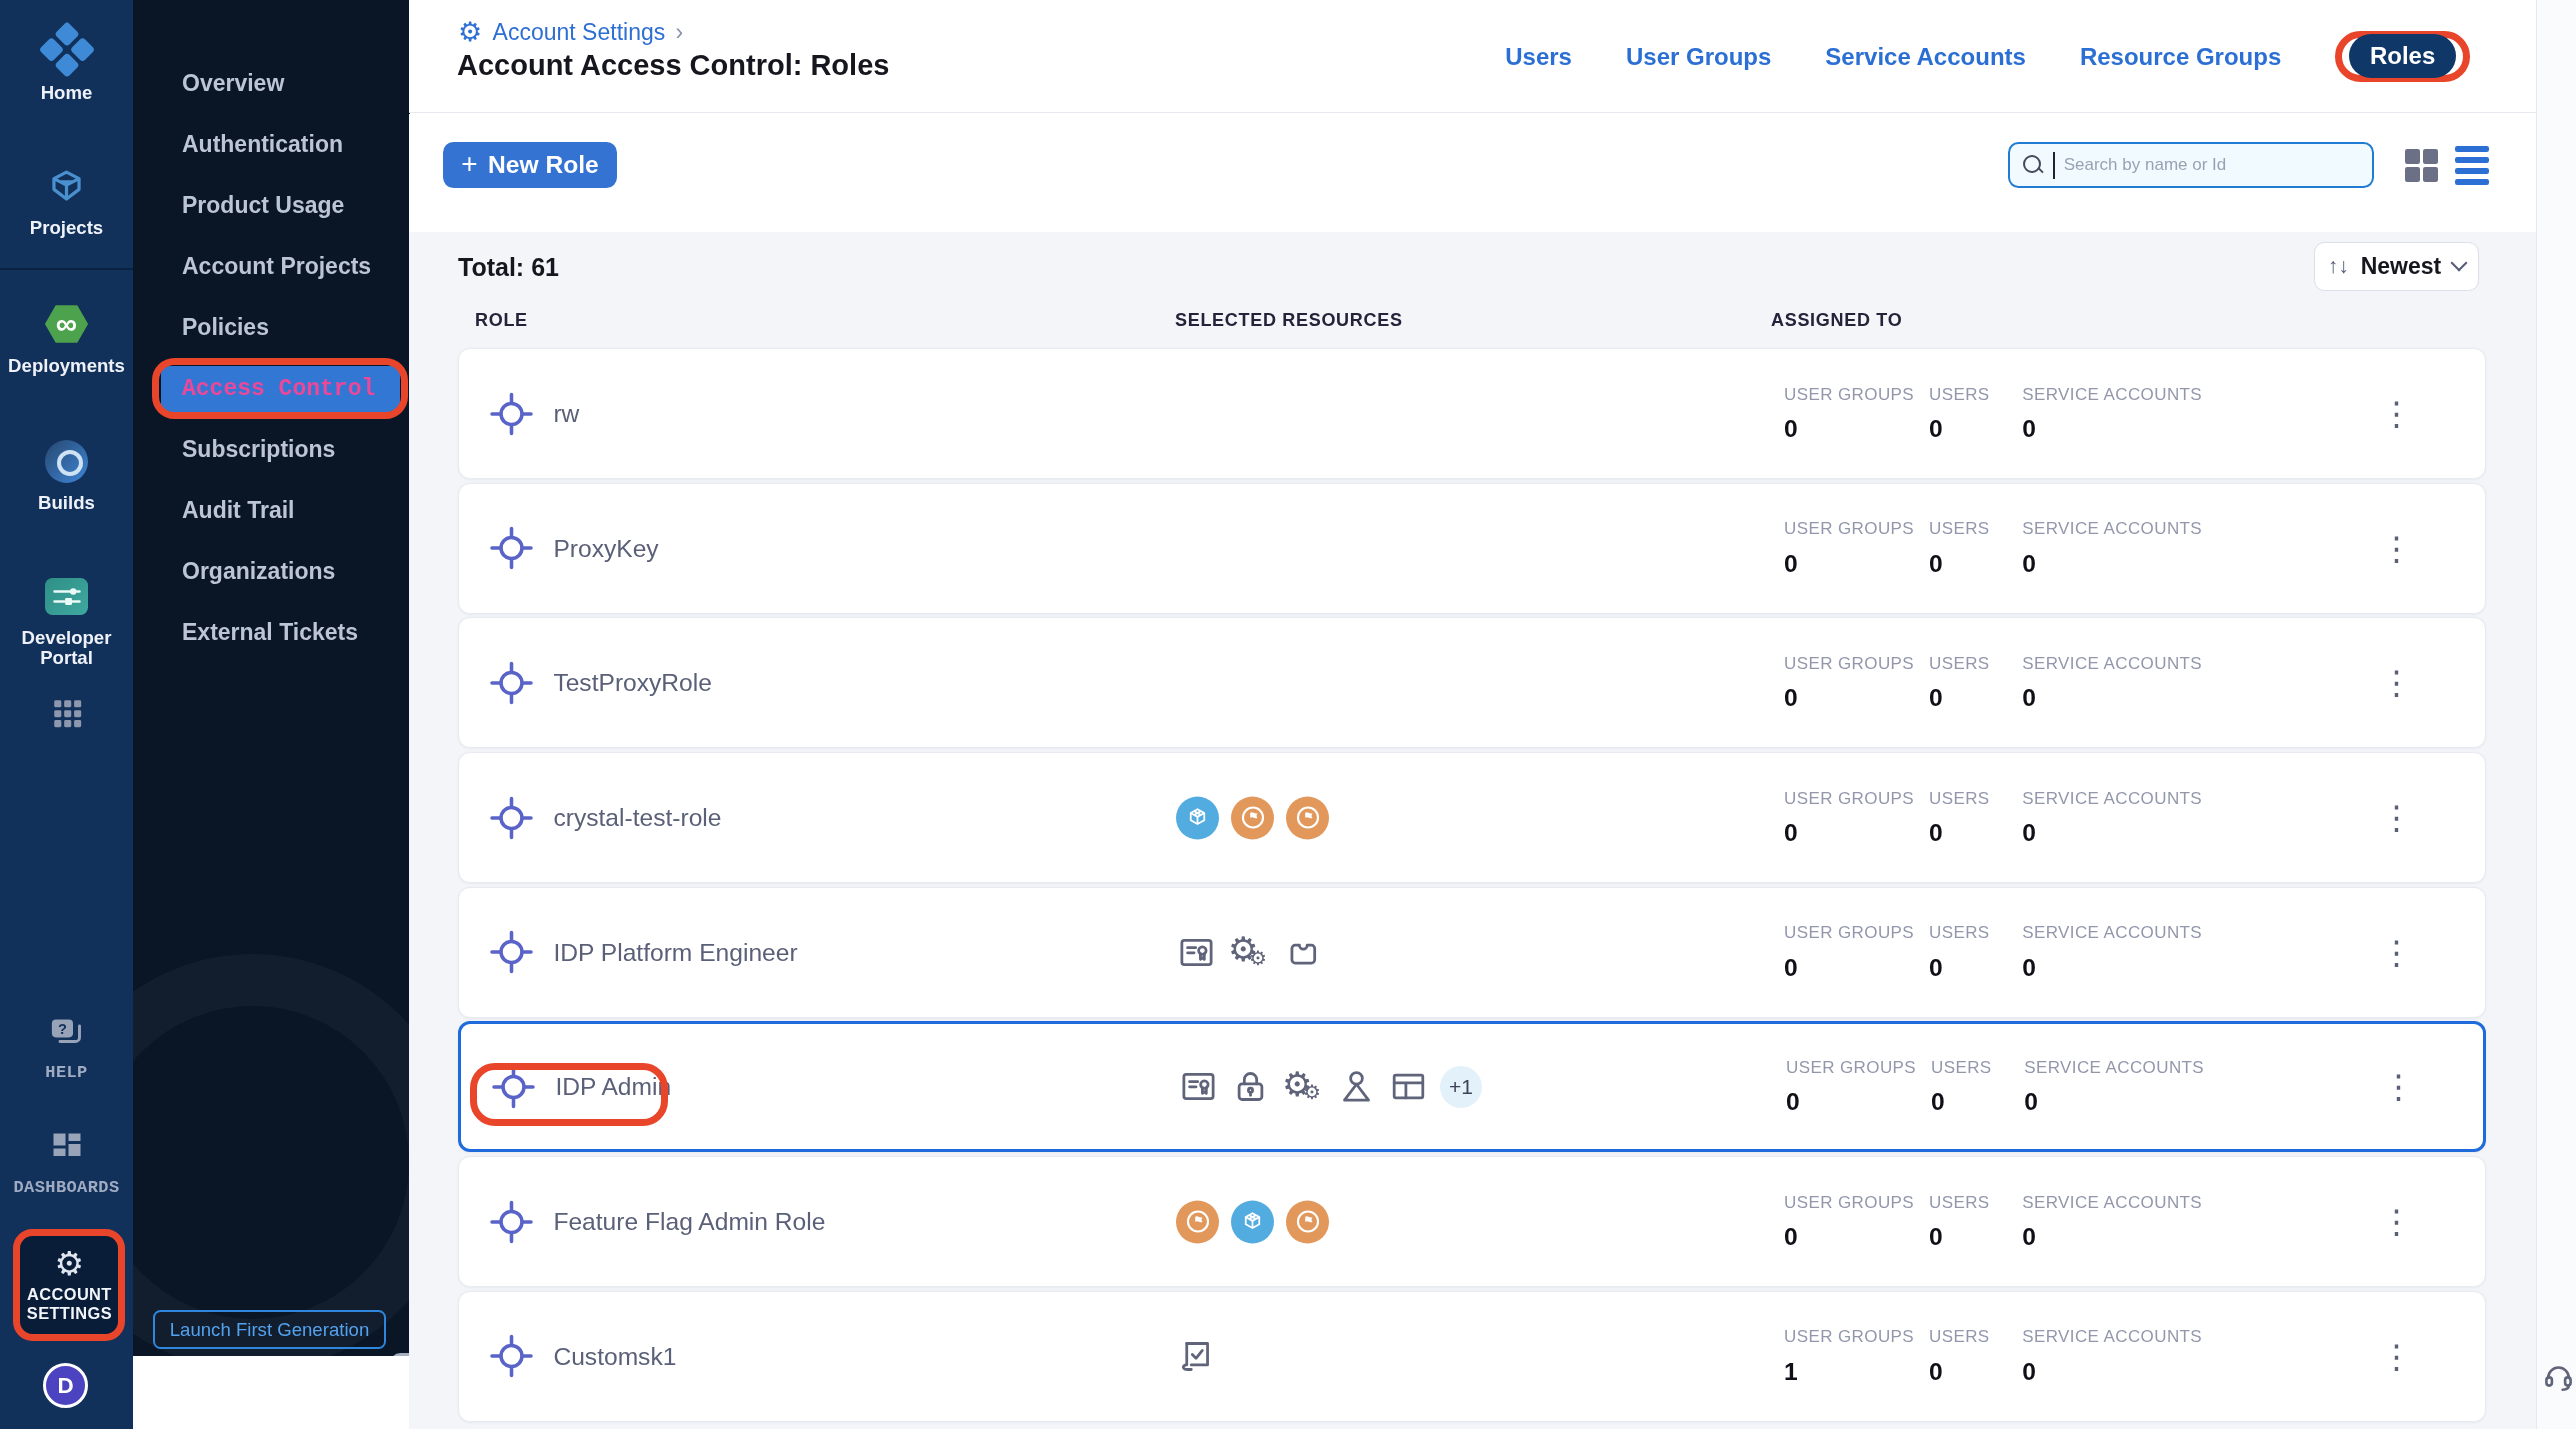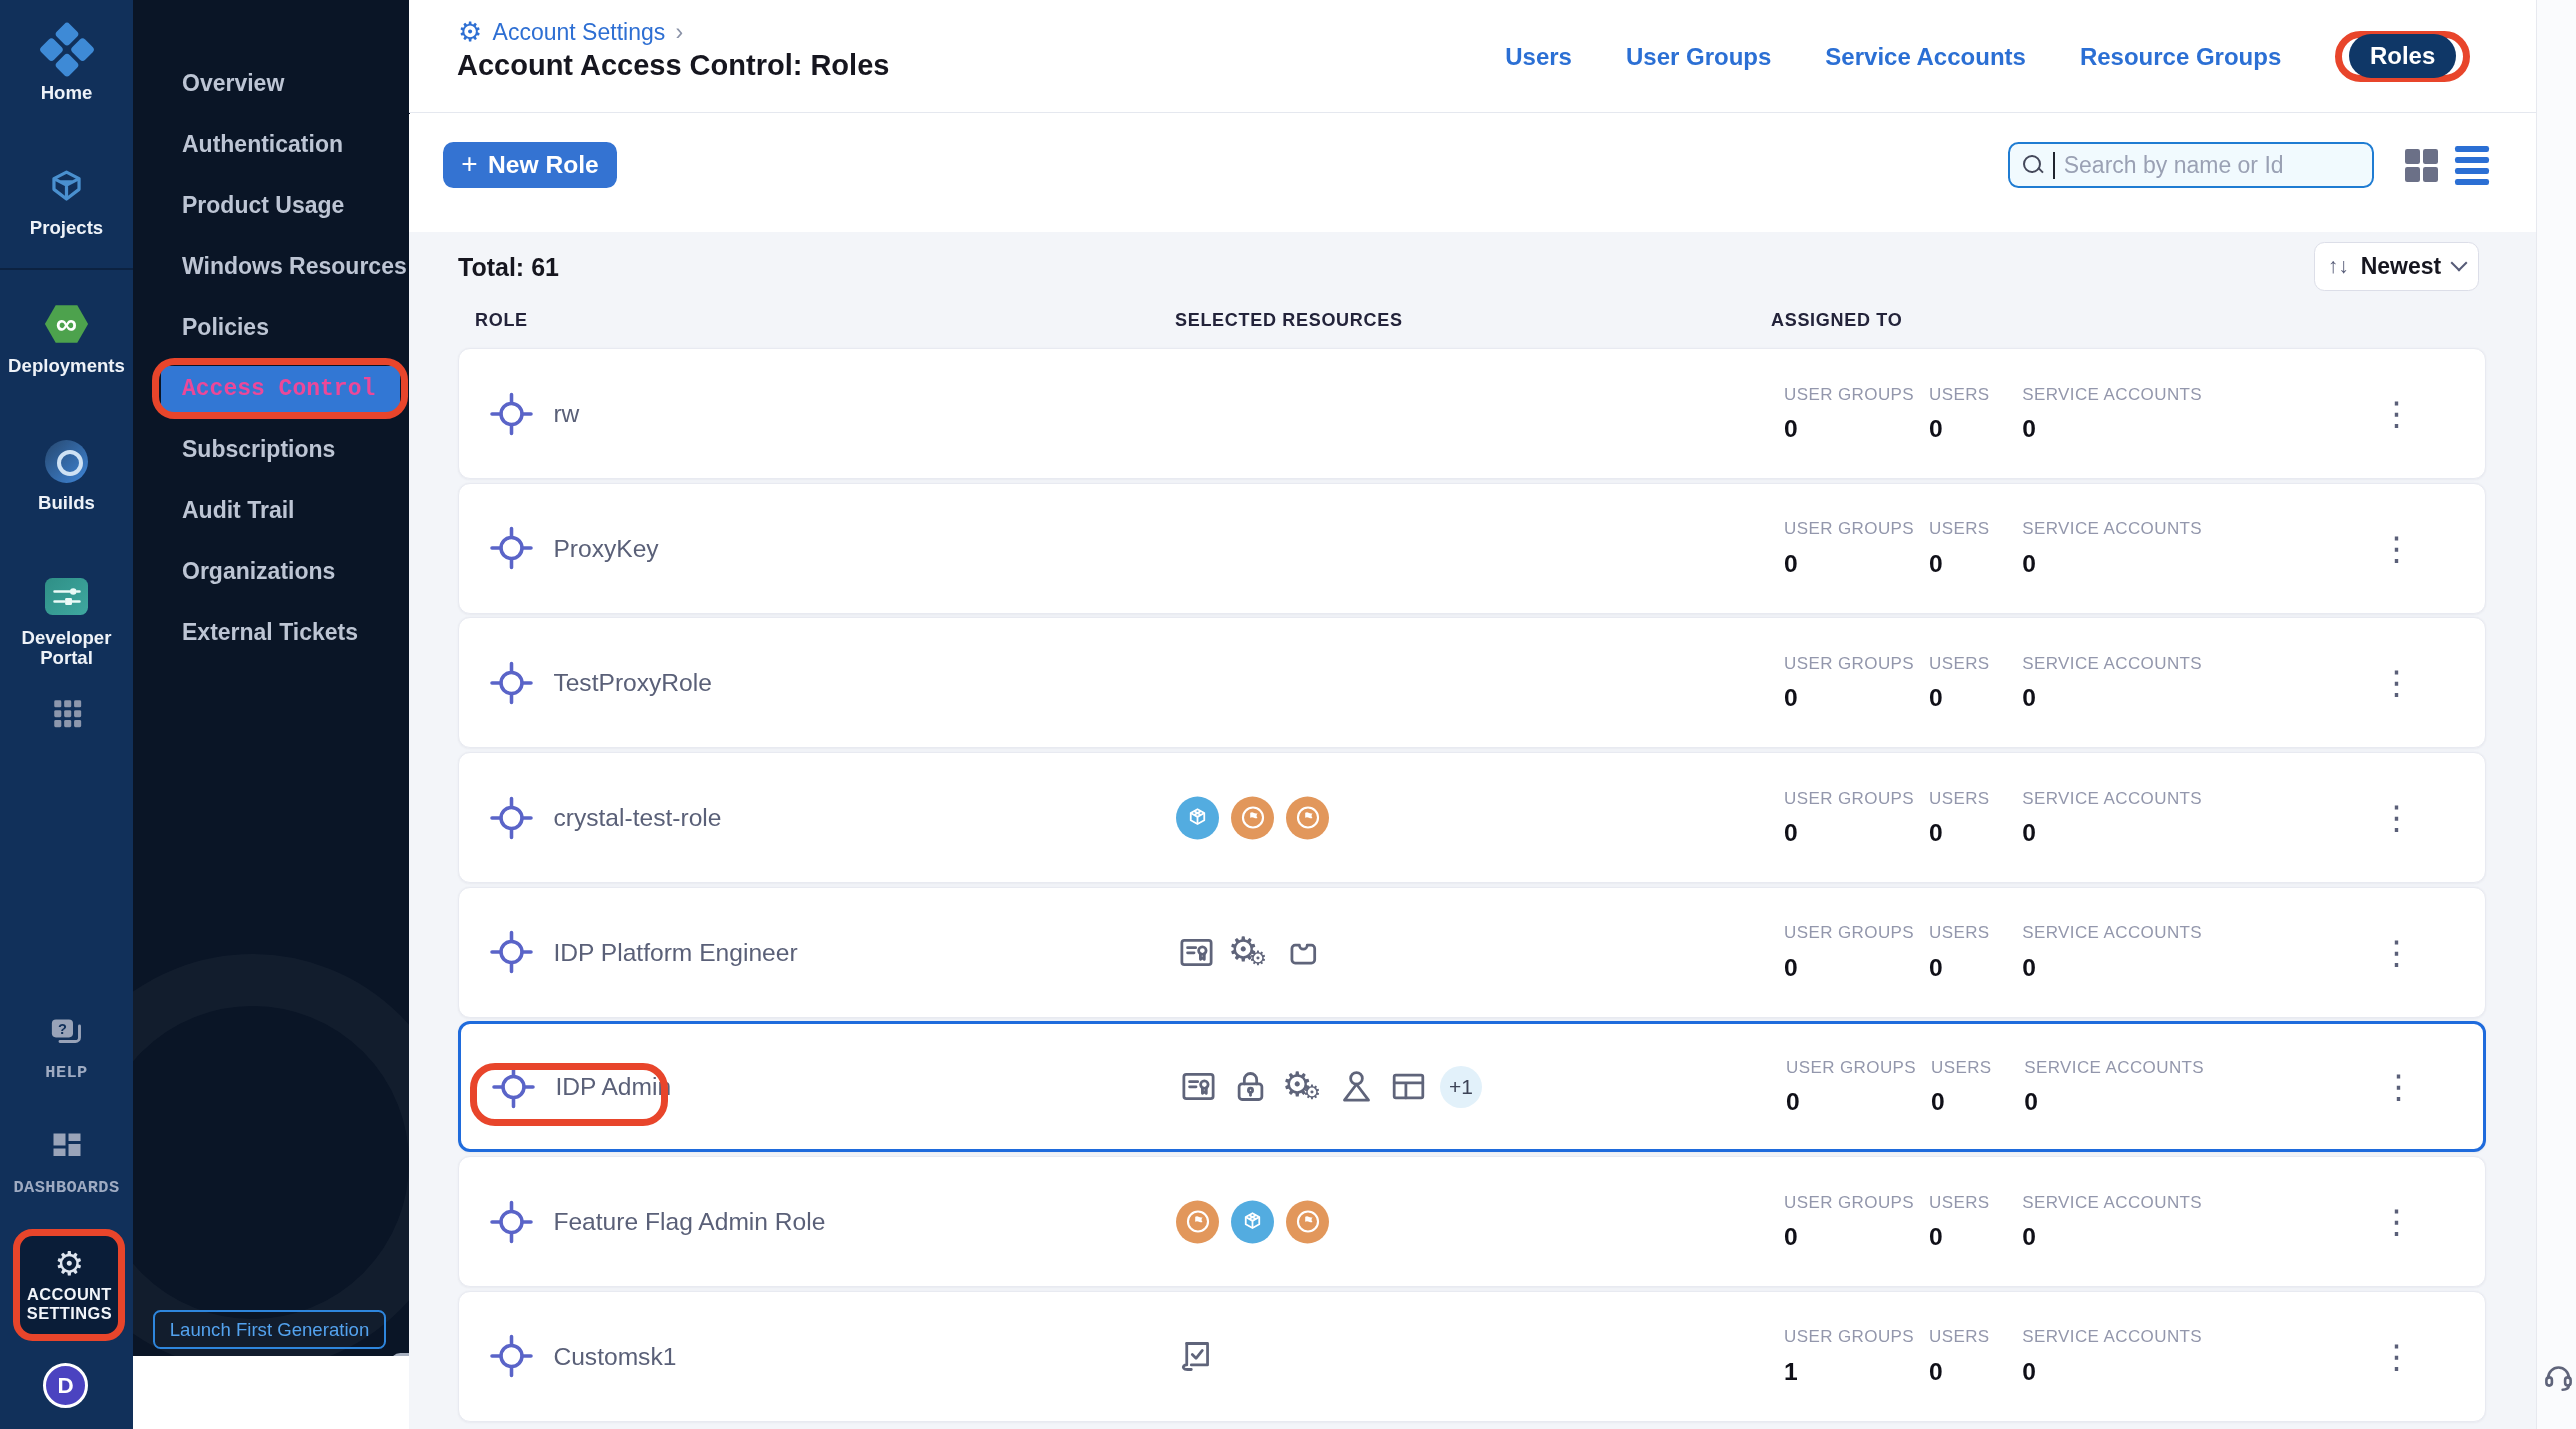--- a/index.html
+++ b/index.html
@@ -48,21 +48,21 @@
   .roles-ring { border:7.5px solid #e8452b; border-radius:45px; padding:4.5px 6.7px; }
   .tab-pill { background:#0f3767; color:#ffffff; border-radius:24px; padding:8.2px 21px;margin-top:26px; }
   .toolbar { position:absolute; left:409px; top:114px; width:2127px; height:118px; background:#ffffff; }
   .btn-new-role { position:absolute; left:34px; top:28px; width:174px; height:46px; background:#3473d2; border:none; border-radius:10.4px; color:#fff; font-size:24.6px; font-weight:bold; font-family:"Liberation Sans",sans-serif; display:flex; align-items:center; justify-content:center; gap:10.4px; cursor:pointer; }
   .btn-new-role .plus { font-size:28px; font-weight:normal; line-height:1; margin-top:-3px; }
   .searchbox { position:absolute; left:1599px; top:28px; width:366px; height:46px; background:#f1fafe; border:2.2px solid #1f7cd2; border-radius:10.4px; display:flex; align-items:center; padding:0 13.4px; gap:9px; }
   .searchbox .mag { width:21px; height:21px; position:relative; flex:none; }
   .searchbox .mag:before { content:""; position:absolute; left:0; top:0; width:14px; height:14px; border:2.2px solid #44485a; border-radius:50%; }
   .searchbox .mag:after { content:""; position:absolute; left:14px; top:14px; width:6.7px; height:2.2px; background:#44485a; transform:rotate(45deg); }
   .searchbox .caret { width:1.5px; height:27px; background:#20242e; }
-  .searchbox input { border:none; outline:none; background:transparent; font-size:23px; color:#30343f; width:100%; font-family:"Liberation Sans",sans-serif; }
+  .searchbox input { border:none; outline:none; background:transparent; font-size:17px; color:#30343f; width:100%; font-family:"Liberation Sans",sans-serif; }
   .searchbox input::placeholder { color:#9aa1b4; }
   .view-toggle { position:absolute; top:33px; width:37px; height:37px; display:flex; align-items:center; justify-content:center; cursor:pointer; }
   .grid-ic { display:grid; grid-template-columns:15px 15px; grid-template-rows:15px 15px; gap:3.7px; }
   .grid-ic span { background:#6b7087; border-radius:2.2px; }
   .list-ic { display:flex; flex-direction:column; gap:5.2px; }
   .list-ic span { width:34px; height:6px; background:#2b6fd4; border-radius:2.2px; }
   
   .list-area { position:absolute; left:409px; top:232px; width:2127px; height:1198px; background:#f3f5f9; }
   .total { position:absolute; left:49px; top:21px; font-size:25px; font-weight:bold; color:#16161f; }
   .sort { position:absolute; left:1905px; top:9.7px; width:165px; height:49px; background:#ffffff; border:1.5px solid #dcdee8; border-radius:10.4px; display:flex; align-items:center; justify-content:center; gap:12px; cursor:pointer; }
@@ -197,21 +197,21 @@
         <li class="menu-item">
           <span>Overview</span>
         </li>
         <li class="menu-item">
           <span>Authentication</span>
         </li>
         <li class="menu-item">
           <span>Product Usage</span>
         </li>
         <li class="menu-item">
-          <span>Windows Resources</span>
+          <span>Account Projects</span>
         </li>
         <li class="menu-item">
           <span>Policies</span>
         </li>
         <li class="menu-item active">
           <div class="pill"></div>
           <div class="menu-ring"></div>
           <span>Access Control</span>
         </li>
         <li class="menu-item">

